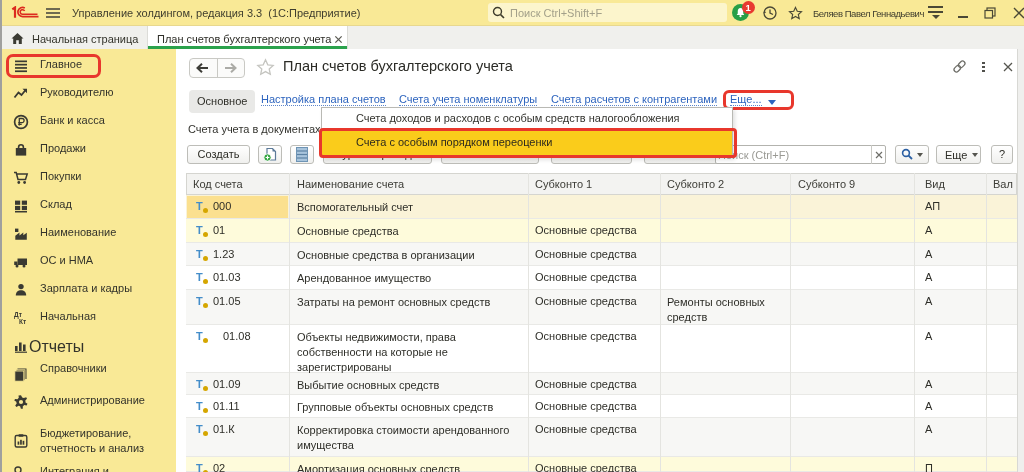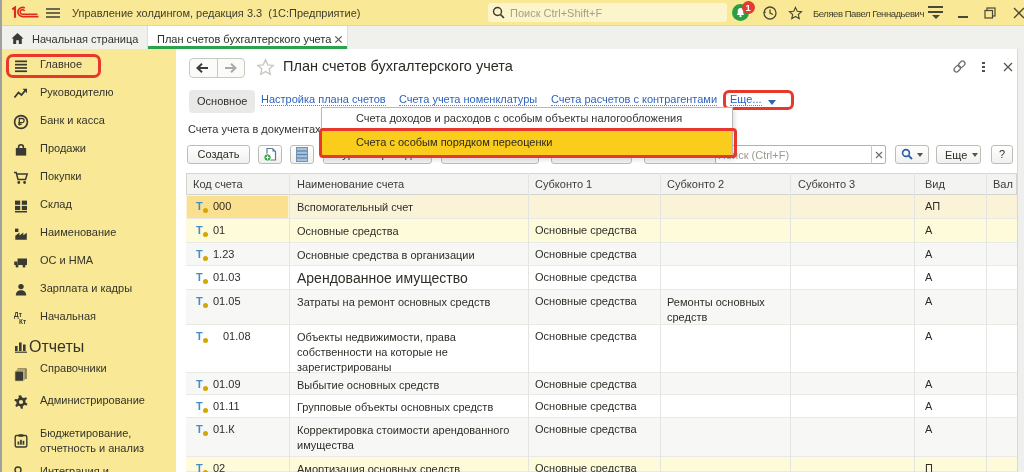--- a/index.html
+++ b/index.html
@@ -256,21 +256,21 @@
     <div class="abs" style="left:972px;top:153px;width:0;height:0;border-left:3.5px solid transparent;border-right:3.5px solid transparent;border-top:4px solid #55554F"></div>
     <div class="abs" style="left:991px;top:145px;width:22px;height:19px;background:linear-gradient(#FFFFFF,#F0F0EE);border:1px solid #BDBDB8;border-radius:3px;font-size:11px;color:#2E2E28;text-align:center;line-height:17px">?</div>
   </div>
 
 <div id="table">
     <div class="abs" style="left:186px;top:173px;width:831px;height:22px;background:#F3F3F1;border:1px solid #D5D5D0"></div>
     <div class="abs" style="left:193px;top:178px;font-size:11px;color:#3C3C36">Код счета</div>
     <div class="abs" style="left:297px;top:178px;font-size:11px;color:#3C3C36">Наименование счета</div>
     <div class="abs" style="left:535px;top:178px;font-size:11px;color:#3C3C36">Субконто 1</div>
     <div class="abs" style="left:667px;top:178px;font-size:11px;color:#3C3C36">Субконто 2</div>
-    <div class="abs" style="left:798px;top:178px;font-size:11px;color:#3C3C36">Субконто 3</div>
+    <div class="abs" style="left:798px;top:178px;font-size:11px;color:#3C3C36">Субконто 9</div>
     <div class="abs" style="left:925px;top:178px;font-size:11px;color:#3C3C36">Вид</div>
     <div class="abs" style="left:993px;top:178px;font-size:11px;color:#3C3C36">Вал</div>
     <div class="abs" style="left:186px;top:195px;width:831px;height:24px;background:#FAF3D8;border-bottom:1px solid #E9E9E6"></div>
     <div class="abs" style="left:187px;top:196px;width:101px;height:22px;background:#FBE08F"></div>
     <div class="abs" style="left:196px;top:200px;font-size:11px;font-weight:bold;color:#448DC9">Т</div>
     <div class="abs" style="left:202.5px;top:207.5px;width:5px;height:5px;border-radius:50%;background:#D5A600"></div>
     <div class="abs" style="left:213px;top:200px;font-size:11px;color:#2E2E28">000</div>
     <div class="abs" style="left:297px;top:200px;width:225px;font-size:11px;line-height:15px;color:#2E2E28">Вспомогательный счет</div>
     <div class="abs" style="left:925px;top:200px;font-size:11px;color:#2E2E28">АП</div>
     <div class="abs" style="left:186px;top:219px;width:831px;height:24px;background:#FEFBDB;border-bottom:1px solid #E9E9E6"></div>
@@ -284,21 +284,21 @@
     <div class="abs" style="left:196px;top:248px;font-size:11px;font-weight:bold;color:#448DC9">Т</div>
     <div class="abs" style="left:202.5px;top:255.5px;width:5px;height:5px;border-radius:50%;background:#D5A600"></div>
     <div class="abs" style="left:213px;top:248px;font-size:11px;color:#2E2E28">1.23</div>
     <div class="abs" style="left:297px;top:248px;width:225px;font-size:11px;line-height:15px;color:#2E2E28">Основные средства в организации</div>
     <div class="abs" style="left:535px;top:248px;font-size:11px;color:#2E2E28">Основные средства</div>
     <div class="abs" style="left:925px;top:248px;font-size:11px;color:#2E2E28">А</div>
     <div class="abs" style="left:186px;top:266px;width:831px;height:24px;background:#FFFFFF;border-bottom:1px solid #E9E9E6"></div>
     <div class="abs" style="left:196px;top:271px;font-size:11px;font-weight:bold;color:#448DC9">Т</div>
     <div class="abs" style="left:202.5px;top:278.5px;width:5px;height:5px;border-radius:50%;background:#D5A600"></div>
     <div class="abs" style="left:213px;top:271px;font-size:11px;color:#2E2E28">01.03</div>
-    <div class="abs" style="left:297px;top:271px;width:225px;font-size:14px;line-height:15px;color:#2E2E28">Арендованное имущество</div>
+    <div class="abs" style="left:297px;top:271px;width:225px;font-size:11px;line-height:15px;color:#2E2E28">Арендованное имущество</div>
     <div class="abs" style="left:535px;top:271px;font-size:11px;color:#2E2E28">Основные средства</div>
     <div class="abs" style="left:925px;top:271px;font-size:11px;color:#2E2E28">А</div>
     <div class="abs" style="left:186px;top:290px;width:831px;height:35px;background:#F7F7F5;border-bottom:1px solid #E9E9E6"></div>
     <div class="abs" style="left:196px;top:295px;font-size:11px;font-weight:bold;color:#448DC9">Т</div>
     <div class="abs" style="left:202.5px;top:302.5px;width:5px;height:5px;border-radius:50%;background:#D5A600"></div>
     <div class="abs" style="left:213px;top:295px;font-size:11px;color:#2E2E28">01.05</div>
     <div class="abs" style="left:297px;top:295px;width:225px;font-size:11px;line-height:15px;color:#2E2E28">Затраты на ремонт основных средств</div>
     <div class="abs" style="left:535px;top:295px;font-size:11px;color:#2E2E28">Основные средства</div>
     <div class="abs" style="left:667px;top:295px;width:120px;font-size:11px;line-height:15px;color:#2E2E28">Ремонты основных<br>средств</div>
     <div class="abs" style="left:925px;top:295px;font-size:11px;color:#2E2E28">А</div>
@@ -339,18 +339,18 @@
     <div class="abs" style="left:925px;top:462px;font-size:11px;color:#2E2E28">П</div>
     <div class="abs" style="left:289px;top:173px;width:1px;height:299px;background:#E4E4E0"></div>
     <div class="abs" style="left:528px;top:173px;width:1px;height:299px;background:#E4E4E0"></div>
     <div class="abs" style="left:660px;top:173px;width:1px;height:299px;background:#E4E4E0"></div>
     <div class="abs" style="left:790px;top:173px;width:1px;height:299px;background:#E4E4E0"></div>
     <div class="abs" style="left:914px;top:173px;width:1px;height:299px;background:#E4E4E0"></div>
     <div class="abs" style="left:986px;top:173px;width:1px;height:299px;background:#E4E4E0"></div>
   </div>
 
 <div class="abs" style="left:321px;top:107px;width:412px;height:50px;background:#FFFFFF;border:1px solid #B9B9B4;box-shadow:2px 3px 4px rgba(0,0,0,0.12)"></div>
-<div class="abs" style="left:356px;top:112px;font-size:11px;color:#33332E">Счета доходов и расходов с особым объекты налогообложения</div>
+<div class="abs" style="left:356px;top:112px;font-size:11px;color:#33332E">Счета доходов и расходов с особым средств налогообложения</div>
 <div class="abs" style="left:322px;top:130px;width:410px;height:26px;background:#FACC1B"></div>
 <div class="abs" style="left:356px;top:136px;font-size:11px;color:#2E2A1E">Счета с особым порядком переоценки</div>
 <div class="abs" style="left:319px;top:128px;width:418px;height:30px;border:3px solid #E8372C;border-radius:4px"></div>
 
 <div class="abs" style="left:1017px;top:49px;width:7px;height:423px;background:#EFEFED;border-left:1px solid #D8D8D4"></div>
 
 </body></html>

